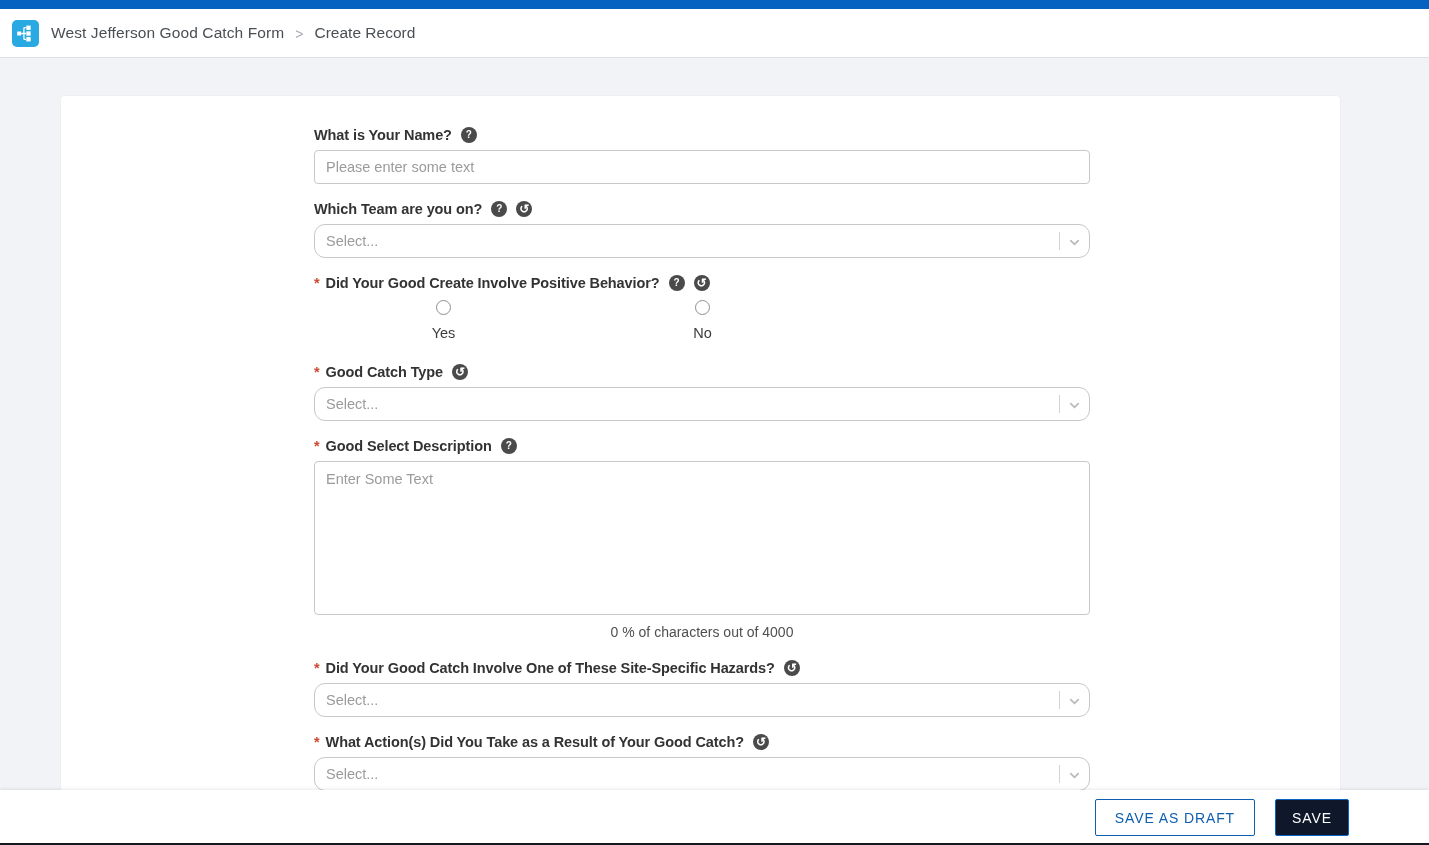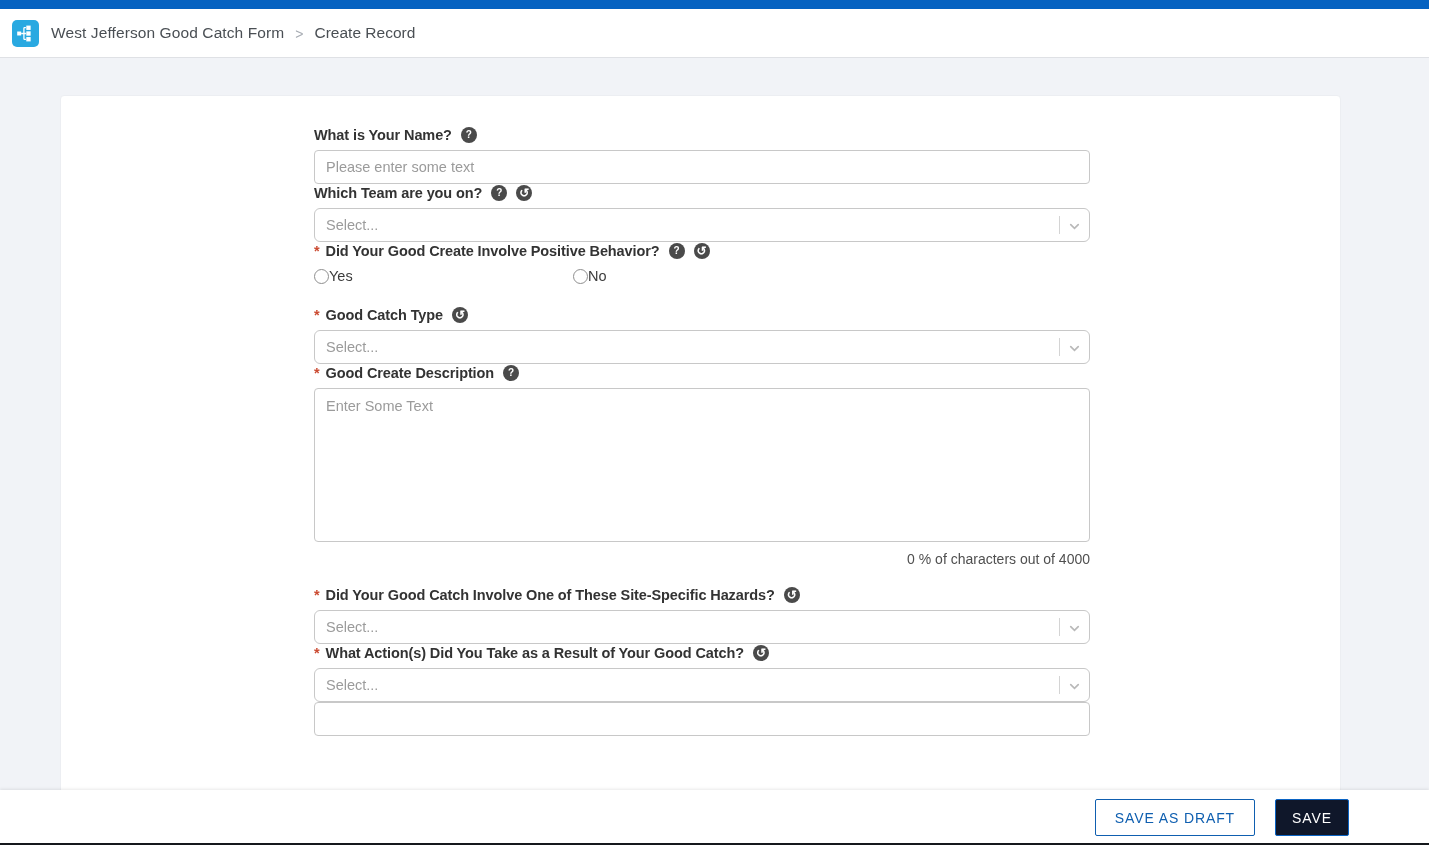--- a/index.html
+++ b/index.html
@@ -26,21 +26,21 @@
   .crumb-name { font-size:15.5px; color:#4a4f54; letter-spacing:.1px; cursor:pointer; }
   .crumb-sep { font-size:14px; color:#a6abb2; margin:0 11px; position:relative; top:1px; }
   .crumb-page { font-size:15.5px; color:#4a4f54; }
   
   .card {
     position:absolute; left:60px; top:95px; width:1281px; height:750px;
     background:#fff; border-radius:4px; border:1px solid #eceef2;
   }
   .content { margin-left:253px; width:776px; padding-top:30px; }
   
-  .field { }
+  .field { margin-bottom:16px; }
   .field-b22 { margin-bottom:22px; }
   .field-label {
     display:flex; align-items:center; gap:7px;
     font-size:14.5px; font-weight:700; color:#333; letter-spacing:-.1px;
     margin-bottom:6px; line-height:18px;
   }
   .req { color:#cb4b32; font-weight:700; margin-right:-1px; }
   .icon-circle {
     width:16px; height:16px; border-radius:50%; background:#4a4a4a;
     color:#fff; display:inline-flex; align-items:center; justify-content:center;
@@ -51,34 +51,34 @@
   .text-input, .textarea-input {
     width:100%; border:1px solid #c8c8c8; border-radius:4px;
     font-family:"Liberation Sans", sans-serif;
     font-size:14.5px; color:#444; padding:12px 11px; background:#fff; outline:none;
   }
   .text-input { height:34px; }
   .text-input::placeholder, .textarea-input::placeholder { color:#9b9b9b; opacity:1; }
   .textarea-input { height:154px; padding:9px 11px; resize:none; display:block; }
   .selectbox {
     position:relative; height:34px; width:100%;
-    border:1px solid #c8c8c8; border-radius:6px; background:#fff;
+    border:1px solid #c8c8c8; border-radius:11px; background:#fff;
     display:flex; align-items:center; padding:0 40px 0 11px; cursor:pointer;
   }
   .sel-text { font-size:14.5px; color:#9b9b9b; }
   .sel-div { position:absolute; right:29px; top:7px; bottom:7px; width:1px; background:#d4d4d4; }
   .chev { position:absolute; right:7px; top:10px; }
   .radio-row { display:flex; margin-top:8px; }
-  .radio-opt { display:flex; align-items:center; width:259px; cursor:pointer; }
+  .radio-opt { display:flex; align-items:center; gap:10px; width:259px; cursor:pointer;flex-direction:column; }
   .rb {
     width:15px; height:15px; border:1px solid #8f8f8f; border-radius:50%;
     background:#fff; flex:0 0 auto;
   }
   .radio-text { font-size:14.5px; color:#3b3b3b; }
-  .counter { text-align:right; font-size:14px; color:#4f4f4f; margin-top:8px; margin-bottom:18px; line-height:18px; }
+  .counter { text-align:center; font-size:14px; color:#4f4f4f; margin-top:8px; margin-bottom:18px; line-height:18px; }
   
   .footer {
     position:absolute; left:0; bottom:0; width:100%; height:55px;
     background:#fff; box-shadow:0 -1px 3px rgba(0,0,0,.09);
     display:flex; align-items:center; justify-content:flex-end;
     padding-right:80px; gap:20px; z-index:5;
   }
   .footer::after { content:""; position:absolute; left:0; bottom:0; width:100%; height:2px; background:#15181c; }
   .btn {
     height:37px; font-family:"Liberation Sans", sans-serif;
@@ -163,21 +163,21 @@
         <span class="sel-div"></span>
         <svg class="chev" width="15" height="15" viewBox="0 0 16 16">
           <path d="M4 6l4 4 4-4" stroke="#b9b9b9" stroke-width="1.8" fill="none" stroke-linecap="round"></path>
         </svg>
       </div>
     </div>
 
     <div class="field" style="margin-bottom:0;">
       <div class="field-label">
         <span class="req">*</span>
-        <span>Good Create Description</span>
+        <span>Good Select Description</span>
         <span class="icon-circle">?</span>
       </div>
       <textarea class="textarea-input" placeholder="Enter Some Text" style=""></textarea>
       <div class="counter">0 % of characters out of 4000</div>
     </div>
 
     <div class="field">
       <div class="field-label">
         <span class="req">*</span>
         <span>Did Your Good Catch Involve One of These Site-Specific Hazards?</span>

